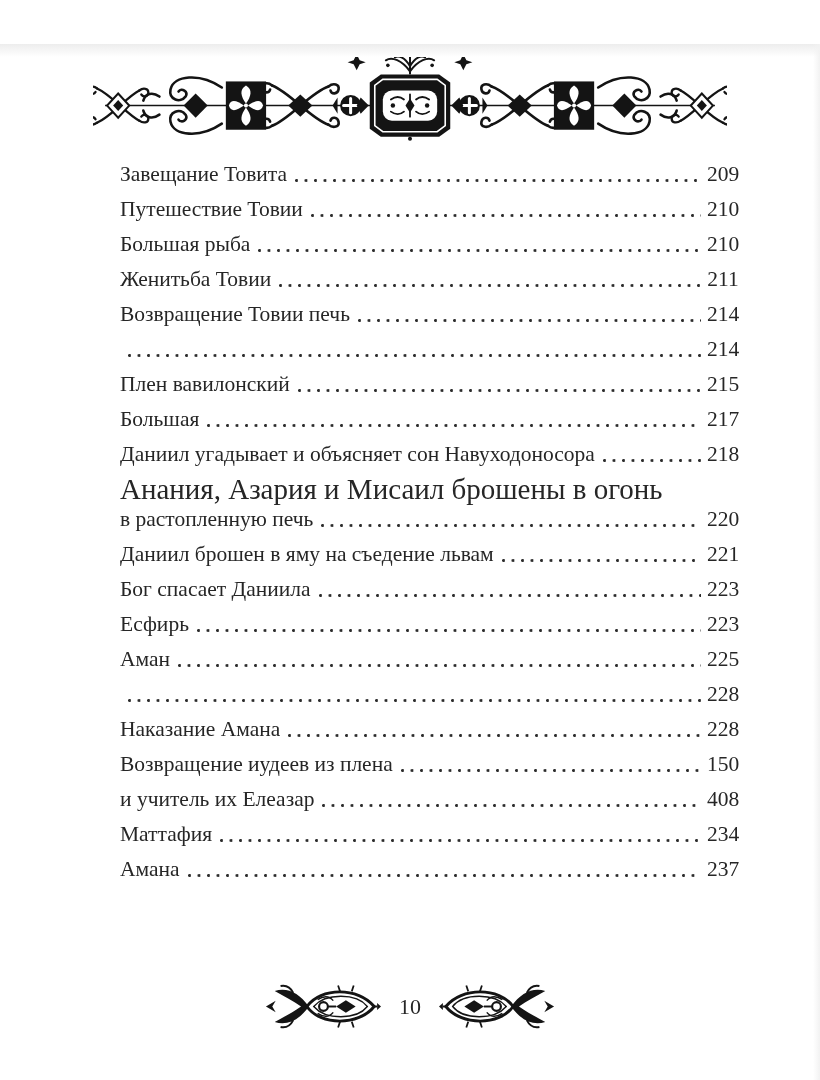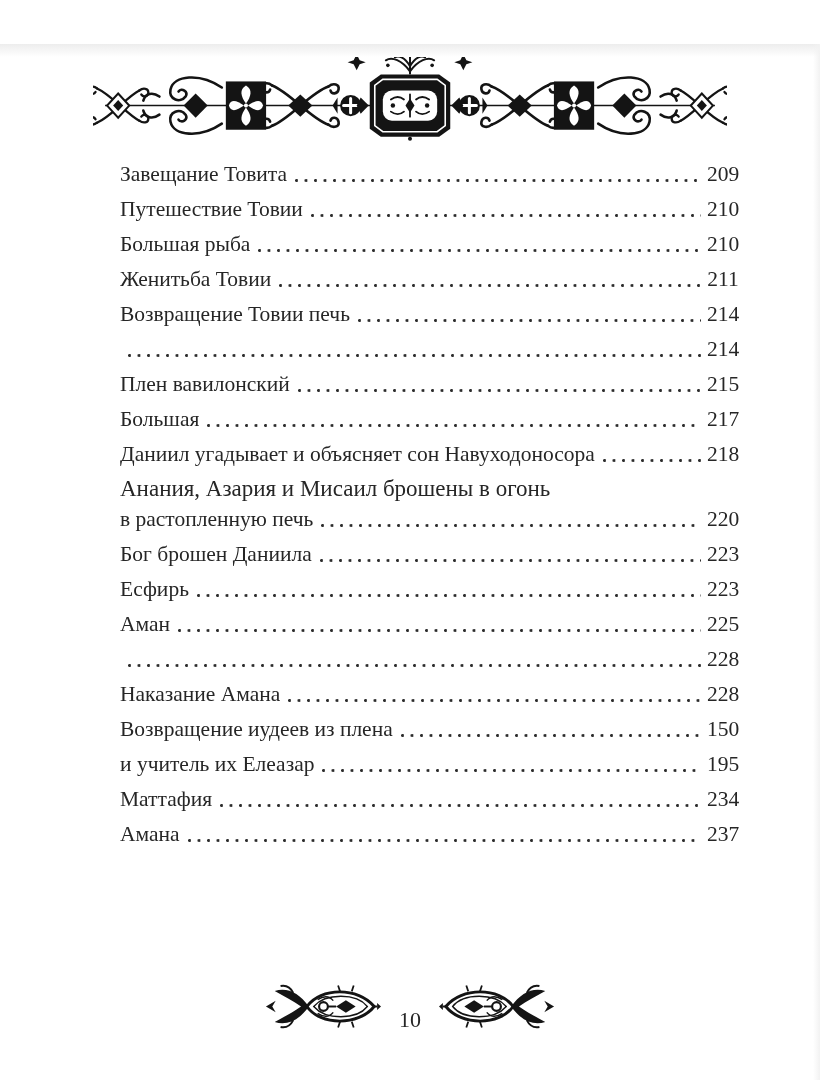--- a/index.html
+++ b/index.html
@@ -11,33 +11,33 @@
   .page { position:relative; width:820px; height:1080px; background:#fff; }
   .edge-top { position:absolute; top:0; left:0; right:0; height:13px;
     background:linear-gradient(#ededed,#ffffff); }
   .edge-right { position:absolute; top:0; right:0; bottom:0; width:7px;
     background:linear-gradient(to left, #f2f2f2, rgba(255,255,255,0)); }
 
   .header-ornament { margin:44px auto 0; width:634px; height:97px; }
 
   .toc { margin:20px 78px 0 120px; }
   .toc-entry { margin-bottom:9px; }
-  .line1 { font-size:23px; line-height:26px; margin-bottom:4px; white-space:nowrap; }
+  .line1 { font-size:29px; line-height:26px; margin-bottom:4px; white-space:nowrap; }
   .toc-line { display:flex; font-size:21.5px; line-height:26px; }
   .title { white-space:nowrap; }
   .leader { flex:1; position:relative; min-width:14px; }
   .leader::after {
     content:""; position:absolute; left:8px; right:3px; bottom:5px; height:3px;
     background-image:radial-gradient(circle at 1.5px 1.5px, #2c2c2c 1.25px, rgba(0,0,0,0) 1.65px);
     background-size:9.5px 3px; background-repeat:repeat-x;
   }
   .pageno { min-width:38px; text-align:center; }
 
   .footer { position:absolute; left:0; right:0; top:936px;
-    display:flex; justify-content:center; align-items:flex-end; gap:18px; }
+    display:flex; justify-content:center; align-items:center; gap:18px; }
   .folio { font-size:22px; line-height:26px; color:#262626; }
   .flourish { display:block; }
   .flip { transform:scaleX(-1); }
 </style>
 </head>
 <body>
 
 <div class="page">
   <div class="edge-top"></div>
   <div class="edge-right"></div>
@@ -200,25 +200,33 @@
 
     <div class="toc-entry">
       <div class="line1">Анания, Азария и Мисаил брошены в огонь</div>
       <div class="toc-line">
         <span class="title">в растопленную печь</span>
         <span class="leader"></span>
         <span class="pageno">220</span>
       </div>
     </div>
 
-
-    <div class="toc-entry">
-
-      <div class="toc-line">
-        <span class="title">Бог брошен Даниила</span>
+    <div class="toc-entry">
+
+      <div class="toc-line">
+        <span class="title">Даниил брошен в яму на съедение львам</span>
+        <span class="leader"></span>
+        <span class="pageno">221</span>
+      </div>
+    </div>
+
+    <div class="toc-entry">
+
+      <div class="toc-line">
+        <span class="title">Бог спасает Даниила</span>
         <span class="leader"></span>
         <span class="pageno">223</span>
       </div>
     </div>
 
     <div class="toc-entry">
 
       <div class="toc-line">
         <span class="title">Есфирь</span>
         <span class="leader"></span>
@@ -258,21 +266,21 @@
         <span class="title">Возвращение иудеев из плена</span>
         <span class="leader"></span>
         <span class="pageno">150</span>
       </div>
     </div>
 
     <div class="toc-entry">
       <div class="toc-line">
         <span class="title">и учитель их Елеазар</span>
         <span class="leader"></span>
-        <span class="pageno">195</span>
+        <span class="pageno">408</span>
       </div>
     </div>
 
     <div class="toc-entry">
 
       <div class="toc-line">
         <span class="title">Маттафия</span>
         <span class="leader"></span>
         <span class="pageno">234</span>
       </div>

